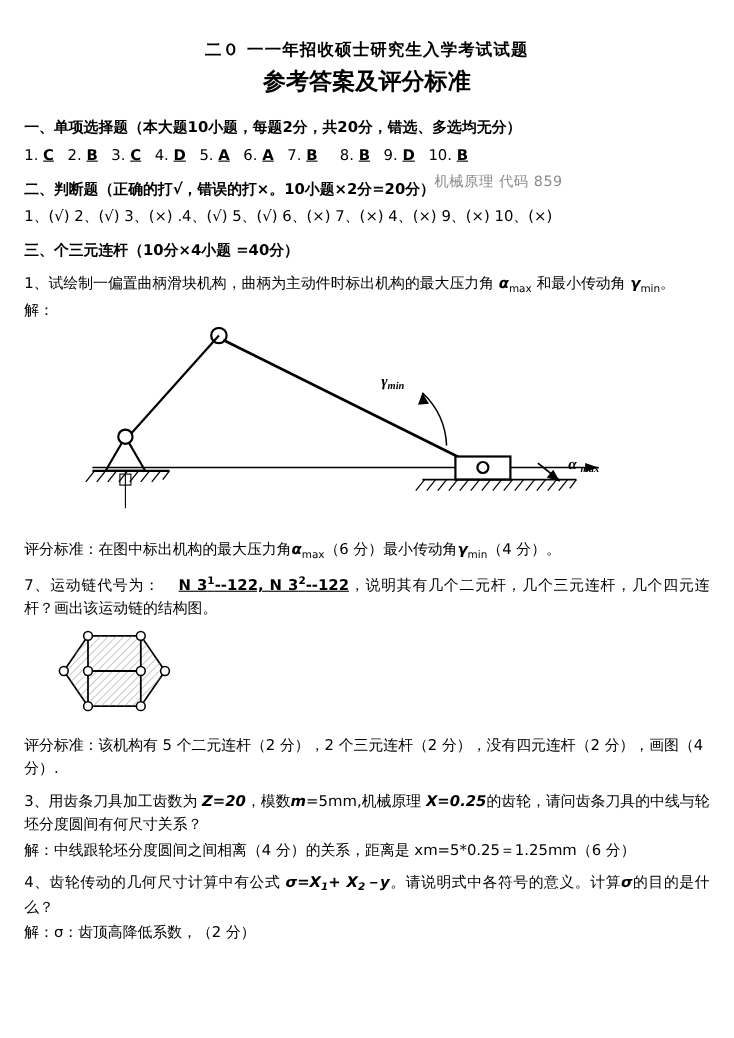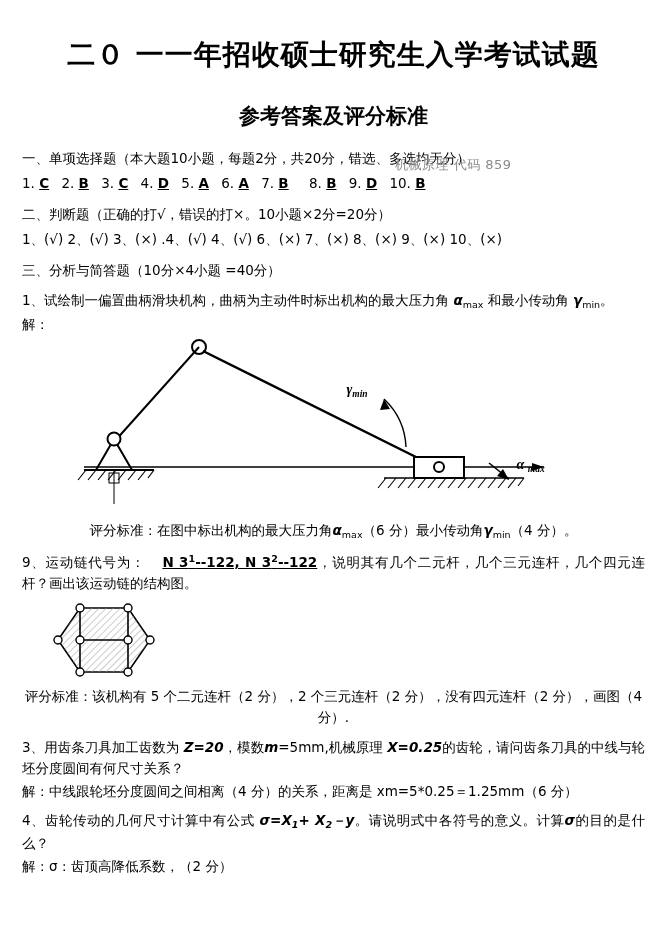--- a/index.html
+++ b/index.html
@@ -17,50 +17,50 @@
   }
   .page {
     position: relative;
     width: 667px;
     height: 944px;
     padding: 0;
     box-sizing: border-box;
   }
   .title1 {
     text-align: center;
-    font-size: 28px;
+    font-size: 15px;
     font-weight: bold;
     letter-spacing: 1px;
     margin-top: 36px;
     font-family: "DejaVu Serif", "Liberation Serif", serif;
   }
   .title2 {
     text-align: center;
     font-size: 21px;
     font-weight: bold;
-    margin-top: 28px;
+    margin-top: 5px;
     font-family: "DejaVu Serif", "Liberation Serif", serif;
   }
   .subject-line {
     position: absolute;
     top: 84px;
     left: 395px;
     font-size: 13px;
     color: #8a8a8a;
     letter-spacing: 0.5px;
     margin-top: 36px;
   }
   .body {
     margin-top: 18px;
     padding: 0 22px 0 22px;
     font-size: 13.5px;
     line-height: 1.55;
   }
   .sec-head {
-    font-weight: normal;
+    font-weight: bold;
     margin-top: 10px;
     margin-bottom: 4px;
     font-size: 13.5px;
   }
   .line {
     margin: 3px 0;
   }
   .ans {
     font-weight: bold;
     text-decoration: underline;
@@ -68,22 +68,21 @@
   .gap { display: inline-block; width: 8px; }
   .q {
     margin-top: 9px;
     text-align: justify;
   }
   .ital { font-style: italic; font-weight: bold; }
   .sol {
     margin-top: 2px;
   }
   .criteria {
-    margin-top: 6px;
-    text-align: center;
+    margin-top: 18px;
   }
   .sym {
     font-weight: bold;
     font-style: italic;
   }
   .sub {
     font-size: 9.5px;
     vertical-align: -3px;
   }
   .sup {
@@ -125,23 +124,23 @@
       <span><span>4.</span> <span class="ans">D</span></span><span class="gap"></span>
       <span><span>5.</span> <span class="ans">A</span></span><span class="gap"></span>
       <span><span>6.</span> <span class="ans">A</span></span><span class="gap"></span>
       <span><span>7.</span> <span class="ans">B</span></span><span class="gap"></span><span class="gap"></span>
       <span><span>8.</span> <span class="ans">B</span></span><span class="gap"></span>
       <span><span>9.</span> <span class="ans">D</span></span><span class="gap"></span>
       <span><span>10.</span> <span class="ans">B</span></span>
     </div>
 
     <div class="sec-head">二、判断题（正确的打√，错误的打×。10小题×2分=20分）</div>
-    <div class="line">1、(√) 2、(√) 3、(×) .4、(√) 4、(√) 6、(×) 7、(×) 8、(×) 9、(×) 10、(×)</div>
-
-    <div class="sec-head">三、分析与简答题（10分×4小题 =40分）</div>
+    <div class="line">1、(√) 2、(√) 3、(×) .4、(√) 5、(√) 6、(×) 7、(×) 4、(×) 9、(×) 10、(×)</div>
+
+    <div class="sec-head">三、个三元连杆（10分×4小题 =40分）</div>
 
     <div class="q">
       <span>1、试绘制一偏置曲柄滑块机构，曲柄为主动件时标出机构的最大压力角</span>
       <span class="sym">α</span><span class="sub">max</span>
       <span>和最小传动角</span>
       <span class="sym">γ</span><span class="sub">min</span><span>。</span>
     </div>
     <div class="sol">解：</div>
 
     <div class="fig1">
@@ -204,21 +203,21 @@
       </svg>
       <div style="position:absolute; left:293px; top:40px; font-style:italic; font-weight:bold; font-size:14px;"><span>γ</span><span class="sub">min</span></div>
       <div style="position:absolute; left:463px; top:115px; font-style:italic; font-weight:bold; font-size:14px;"><span>α</span> <span class="sub">max</span></div>
     </div>
 
     <div class="criteria">
       <span>评分标准：在图中标出机构的最大压力角</span><span class="sym">α</span><span class="sub">max</span><span>（6 分）最小传动角</span><span class="sym">γ</span><span class="sub">min</span><span>（4 分）。</span>
     </div>
 
     <div class="q">
-      <span>9、运动链代号为：</span>
+      <span>7、运动链代号为：</span>
       <span class="ans nowrap"><span>N 3</span><span class="sup">1</span><span>--122, N 3</span><span class="sup">2</span><span>--122</span></span><span>，说明其有几个二元杆，几个三元连杆，几个四元连杆？画出该运动链的结构图。</span>
     </div>
 
     <div class="fig2">
       <svg width="120" height="80" viewBox="0 0 120 80">
         <defs>
           <pattern id="hatch" width="5" height="5" patternTransform="rotate(45)" patternUnits="userSpaceOnUse">
             <line x1="0" y1="0" x2="0" y2="5" stroke="#9a9a9a" stroke-width="1"></line>
           </pattern>
         </defs>

